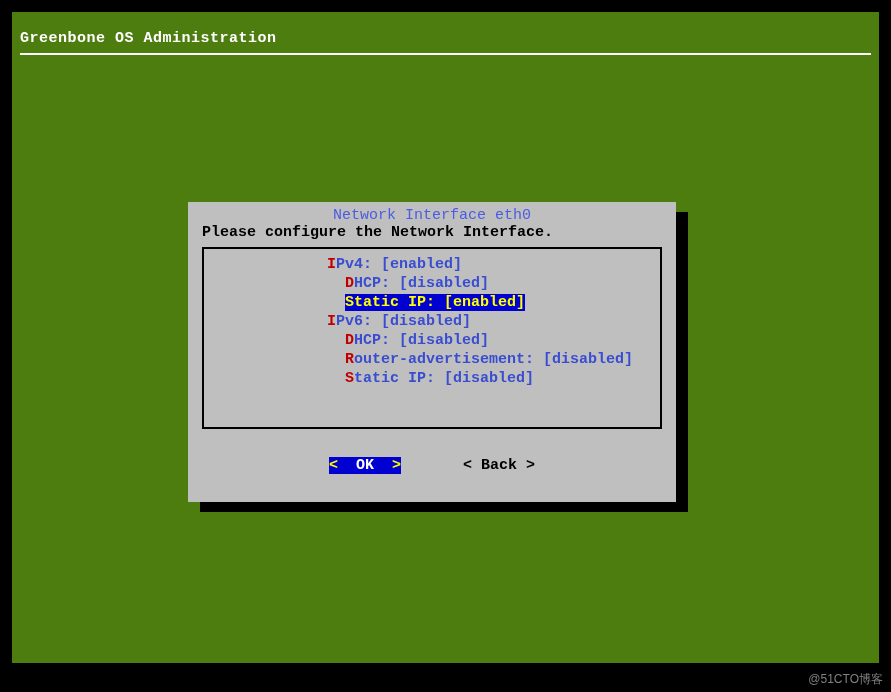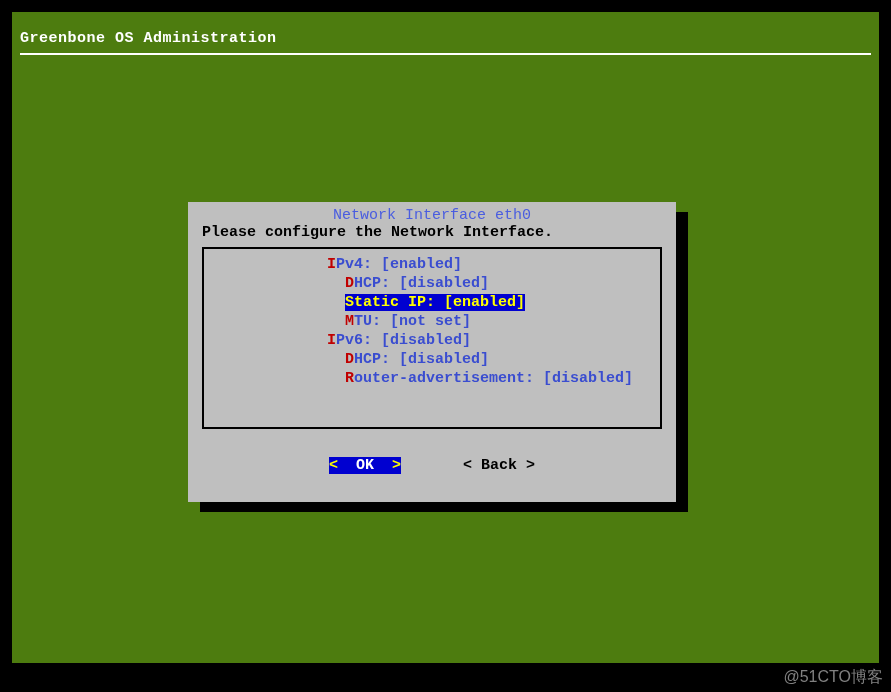--- a/index.html
+++ b/index.html
@@ -108,21 +108,21 @@
       color: #ffff00;
     }
     .btn-back {
       color: #000;
     }
     .watermark {
       position: absolute;
       right: 8px;
       bottom: 4px;
       color: #808080;
-      font-size: 16px;
+      font-size: 12px;
       font-family: sans-serif;
     }
   </style>
 </head>
 <body>
 
 <div class="terminal">
   <div class="header">
     <div class="title">Greenbone OS Administration</div>
     <hr class="hr-line">
@@ -131,24 +131,24 @@
   <div class="dialog-shadow"></div>
 
   <div class="dialog">
     <div class="dialog-title">Network Interface eth0</div>
     <div class="dialog-subtitle">Please configure the Network Interface.</div>
 
     <div class="option-box">
       <div class="option-line">         <span class="hotkey">I</span><span class="opt-label">Pv4: [enabled]</span></div>
       <div class="option-line">           <span class="hotkey">D</span><span class="opt-label">HCP: [disabled]</span></div>
       <div class="option-line">           <span class="selected"><span>S</span><span>tatic IP: [enabled]</span></span></div>
-      <div class="option-line">           <span class="hotkey">M</span><span class="opt-label">TU: [not set]</span></div>
       <div class="option-line">         <span class="hotkey">I</span><span class="opt-label">Pv6: [disabled]</span></div>
       <div class="option-line">           <span class="hotkey">D</span><span class="opt-label">HCP: [disabled]</span></div>
       <div class="option-line">           <span class="hotkey">R</span><span class="opt-label">outer-advertisement: [disabled]</span></div>
+      <div class="option-line">           <span class="hotkey">S</span><span class="opt-label">tatic IP: [disabled]</span></div>
     </div>
 
     <div class="button-row">
       <span class="btn btn-ok"><span class="angle">&lt;</span><span>  OK  </span><span class="angle">&gt;</span></span>
       <span class="btn btn-back">&lt; Back &gt;</span>
     </div>
   </div>
 </div>
 
 <div class="watermark">@51CTO博客</div>

